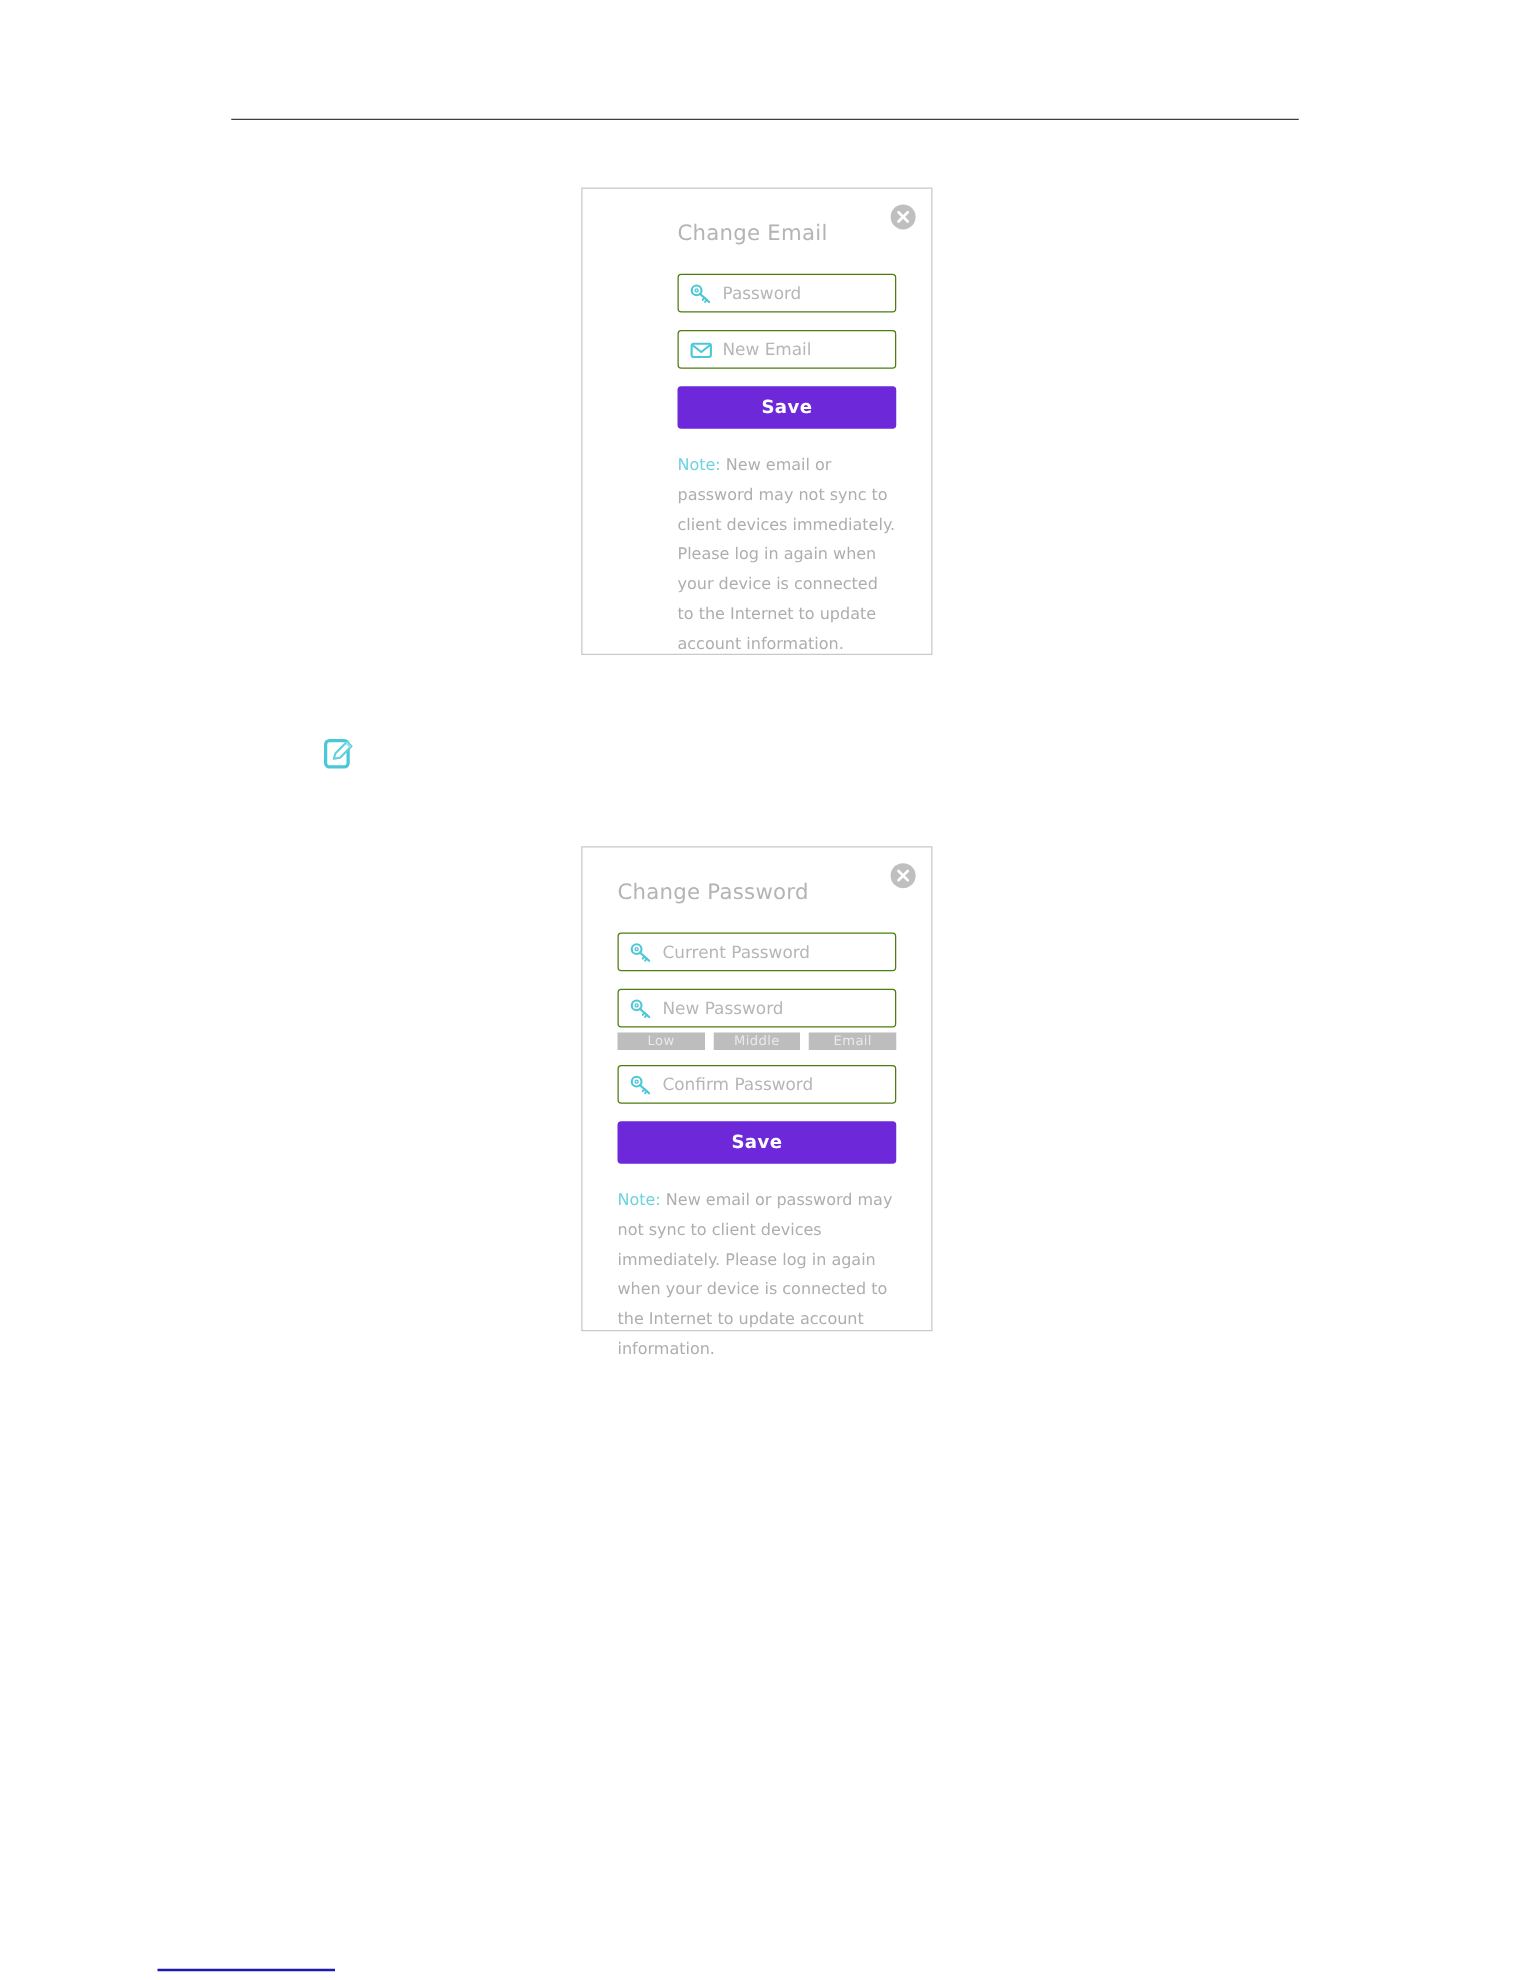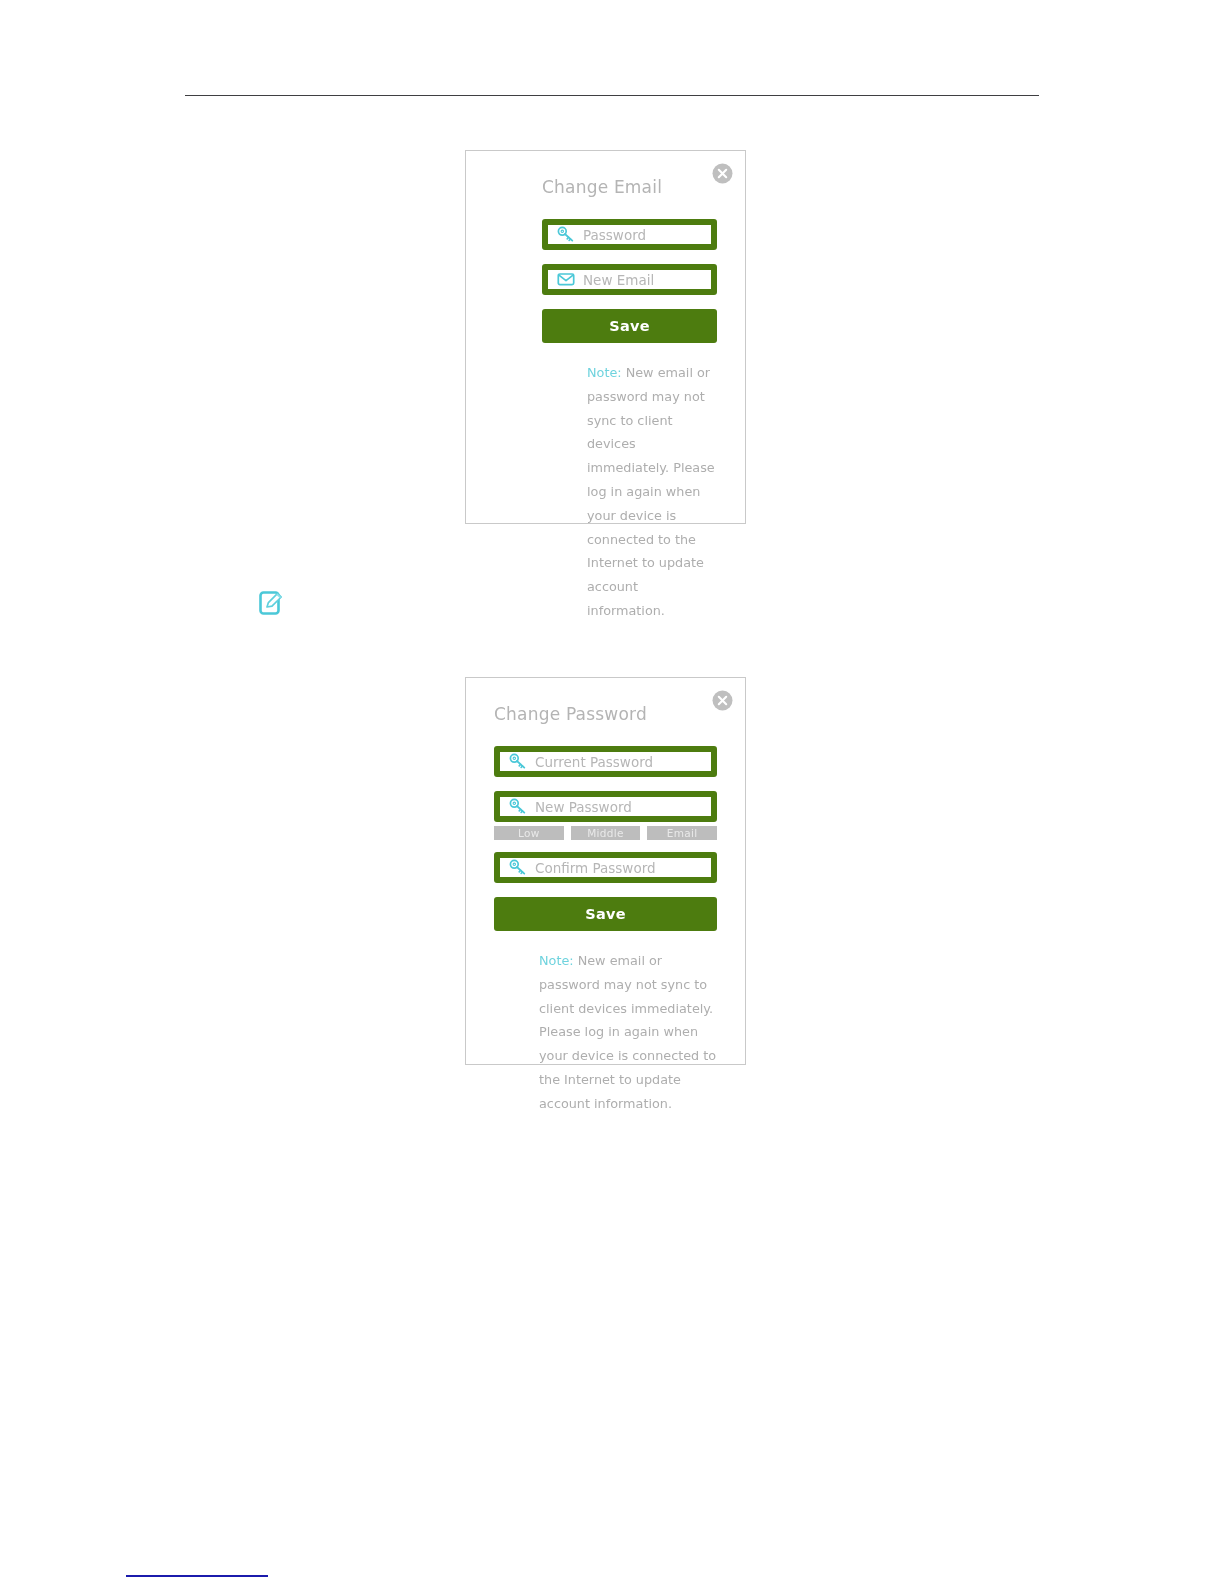--- a/index.html
+++ b/index.html
@@ -86,25 +86,25 @@
     color: #b4b4b4;
     letter-spacing: 0.2px;
     margin: 0 0 22px 0;
     font-weight: normal;
     white-space: nowrap;
   }
 
   .field {
     position: relative;
     height: 31px;
-    border: 6px solid #4d7c0f;
+    border: 1px solid #4d7c0f;
     border-radius: 3px;
     box-sizing: border-box;
     display: flex;
-    align-items: flex-start;
+    align-items: center;
     margin-bottom: 14px;
     background: #fff;
   }
   .field .field-icon {
     width: 20px;
     height: 18px;
     margin: 0 7px 0 8px;
     flex: none;
     display: flex;
     align-items: center;
@@ -143,36 +143,35 @@
     text-align: center;
     letter-spacing: 0.3px;
   }
 
   .save-button {
     display: block;
     width: 100%;
     height: 34px;
     border: 0;
     border-radius: 3px;
-    background: #4d7c0f;
+    background: #6d28d9;
     color: #ffffff;
     font-family: inherit;
     font-size: 14.5px;
     font-weight: bold;
     letter-spacing: 0.3px;
     cursor: pointer;
     margin-top: 2px;
   }
 
   .note {
     margin-top: 18px;
     font-size: 12.8px;
     line-height: 23.8px;
     color: #aeaeae;
-    margin-left: 45px;
   }
   .note .note-label {
     color: #6fd3de;
   }
 </style>
 </head>
 <body>
 
 <div class="page-rule"></div>
 

